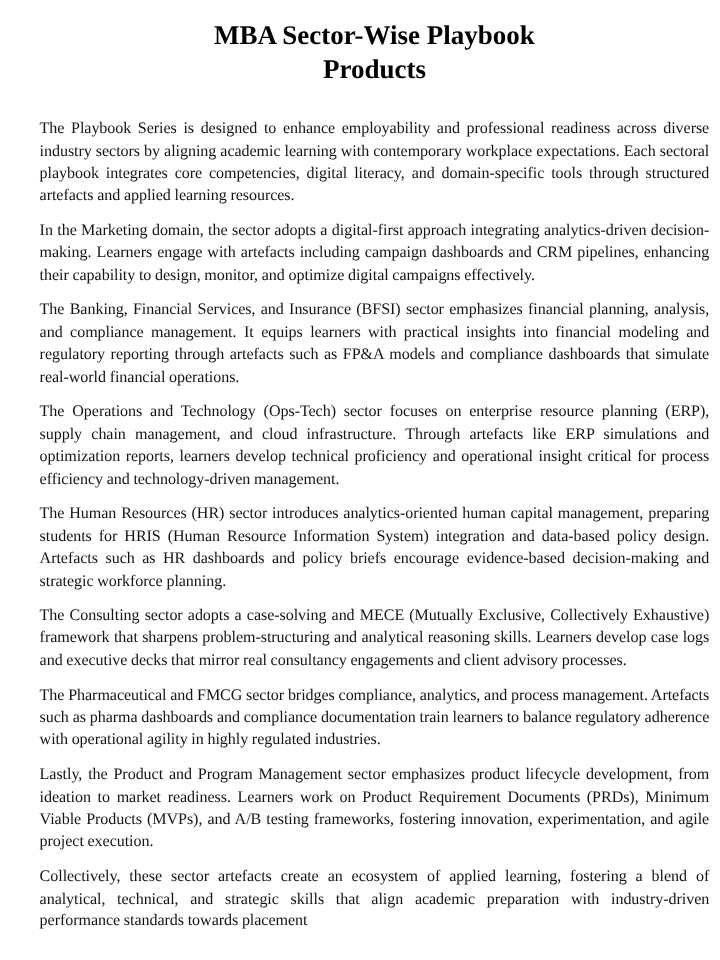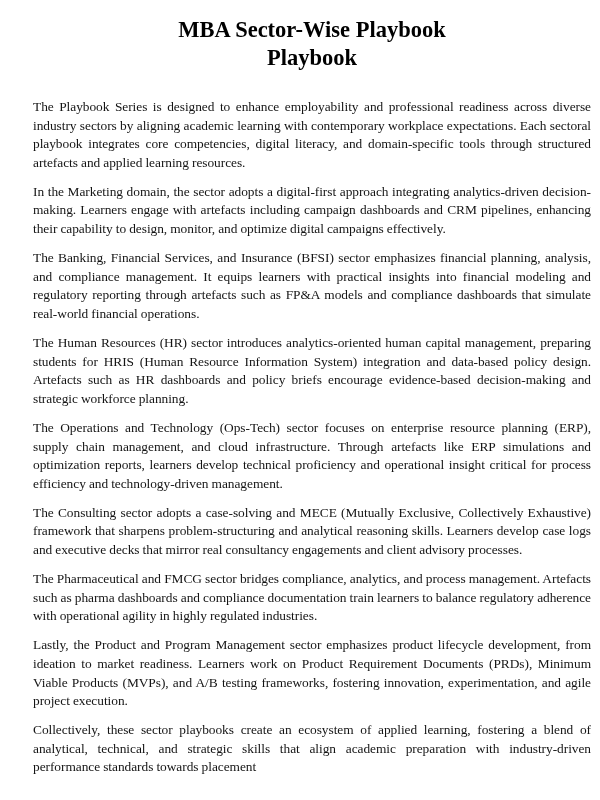--- a/index.html
+++ b/index.html
@@ -45,25 +45,25 @@
       letter-spacing: -0.05px;
       word-spacing: -0.2px;
     }
   </style>
 </head>
 <body>
 
 <div class="page">
   <div class="title-block">
     <h1 class="title">MBA Sector-Wise Playbook</h1>
-    <h1 class="title">Playbook</h1>
+    <h1 class="title">Products</h1>
   </div>
 
   <p class="para">The Playbook Series is designed to enhance employability and professional readiness across diverse industry sectors by aligning academic learning with contemporary workplace expectations. Each sectoral playbook integrates core competencies, digital literacy, and domain-specific tools through structured artefacts and applied learning resources.</p>
   <p class="para">In the Marketing domain, the sector adopts a digital-first approach integrating analytics-driven decision-making. Learners engage with artefacts including campaign dashboards and CRM pipelines, enhancing their capability to design, monitor, and optimize digital campaigns effectively.</p>
   <p class="para">The Banking, Financial Services, and Insurance (BFSI) sector emphasizes financial planning, analysis, and compliance management. It equips learners with practical insights into financial modeling and regulatory reporting through artefacts such as FP&amp;A models and compliance dashboards that simulate real-world financial operations.</p>
+  <p class="para">The Operations and Technology (Ops-Tech) sector focuses on enterprise resource planning (ERP), supply chain management, and cloud infrastructure. Through artefacts like ERP simulations and optimization reports, learners develop technical proficiency and operational insight critical for process efficiency and technology-driven management.</p>
   <p class="para">The Human Resources (HR) sector introduces analytics-oriented human capital management, preparing students for HRIS (Human Resource Information System) integration and data-based policy design. Artefacts such as HR dashboards and policy briefs encourage evidence-based decision-making and strategic workforce planning.</p>
-  <p class="para">The Operations and Technology (Ops-Tech) sector focuses on enterprise resource planning (ERP), supply chain management, and cloud infrastructure. Through artefacts like ERP simulations and optimization reports, learners develop technical proficiency and operational insight critical for process efficiency and technology-driven management.</p>
   <p class="para">The Consulting sector adopts a case-solving and MECE (Mutually Exclusive, Collectively Exhaustive) framework that sharpens problem-structuring and analytical reasoning skills. Learners develop case logs and executive decks that mirror real consultancy engagements and client advisory processes.</p>
   <p class="para">The Pharmaceutical and FMCG sector bridges compliance, analytics, and process management. Artefacts such as pharma dashboards and compliance documentation train learners to balance regulatory adherence with operational agility in highly regulated industries.</p>
   <p class="para">Lastly, the Product and Program Management sector emphasizes product lifecycle development, from ideation to market readiness. Learners work on Product Requirement Documents (PRDs), Minimum Viable Products (MVPs), and A/B testing frameworks, fostering innovation, experimentation, and agile project execution.</p>
-  <p class="para">Collectively, these sector playbooks create an ecosystem of applied learning, fostering a blend of analytical, technical, and strategic skills that align academic preparation with industry-driven performance standards towards placement</p>
+  <p class="para">Collectively, these sector artefacts create an ecosystem of applied learning, fostering a blend of analytical, technical, and strategic skills that align academic preparation with industry-driven performance standards towards placement</p>
 </div>
 
 </body></html>

